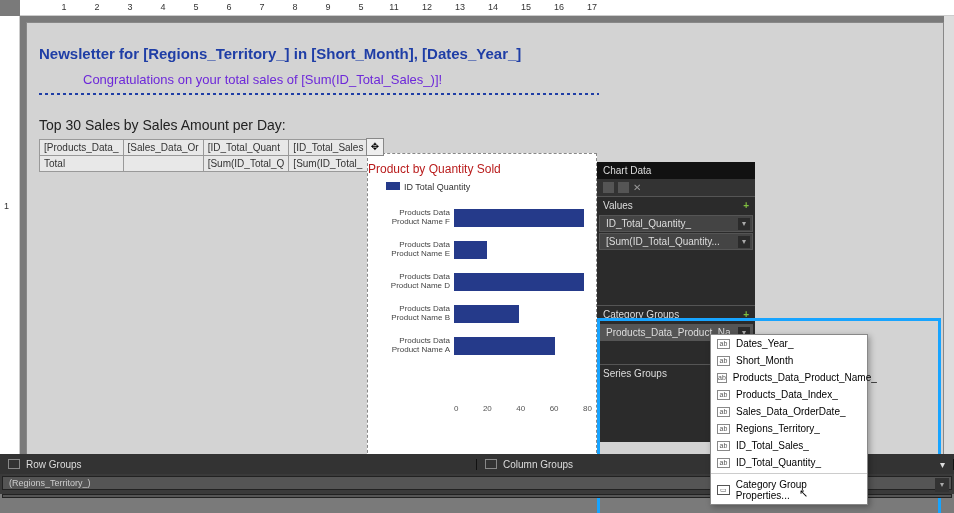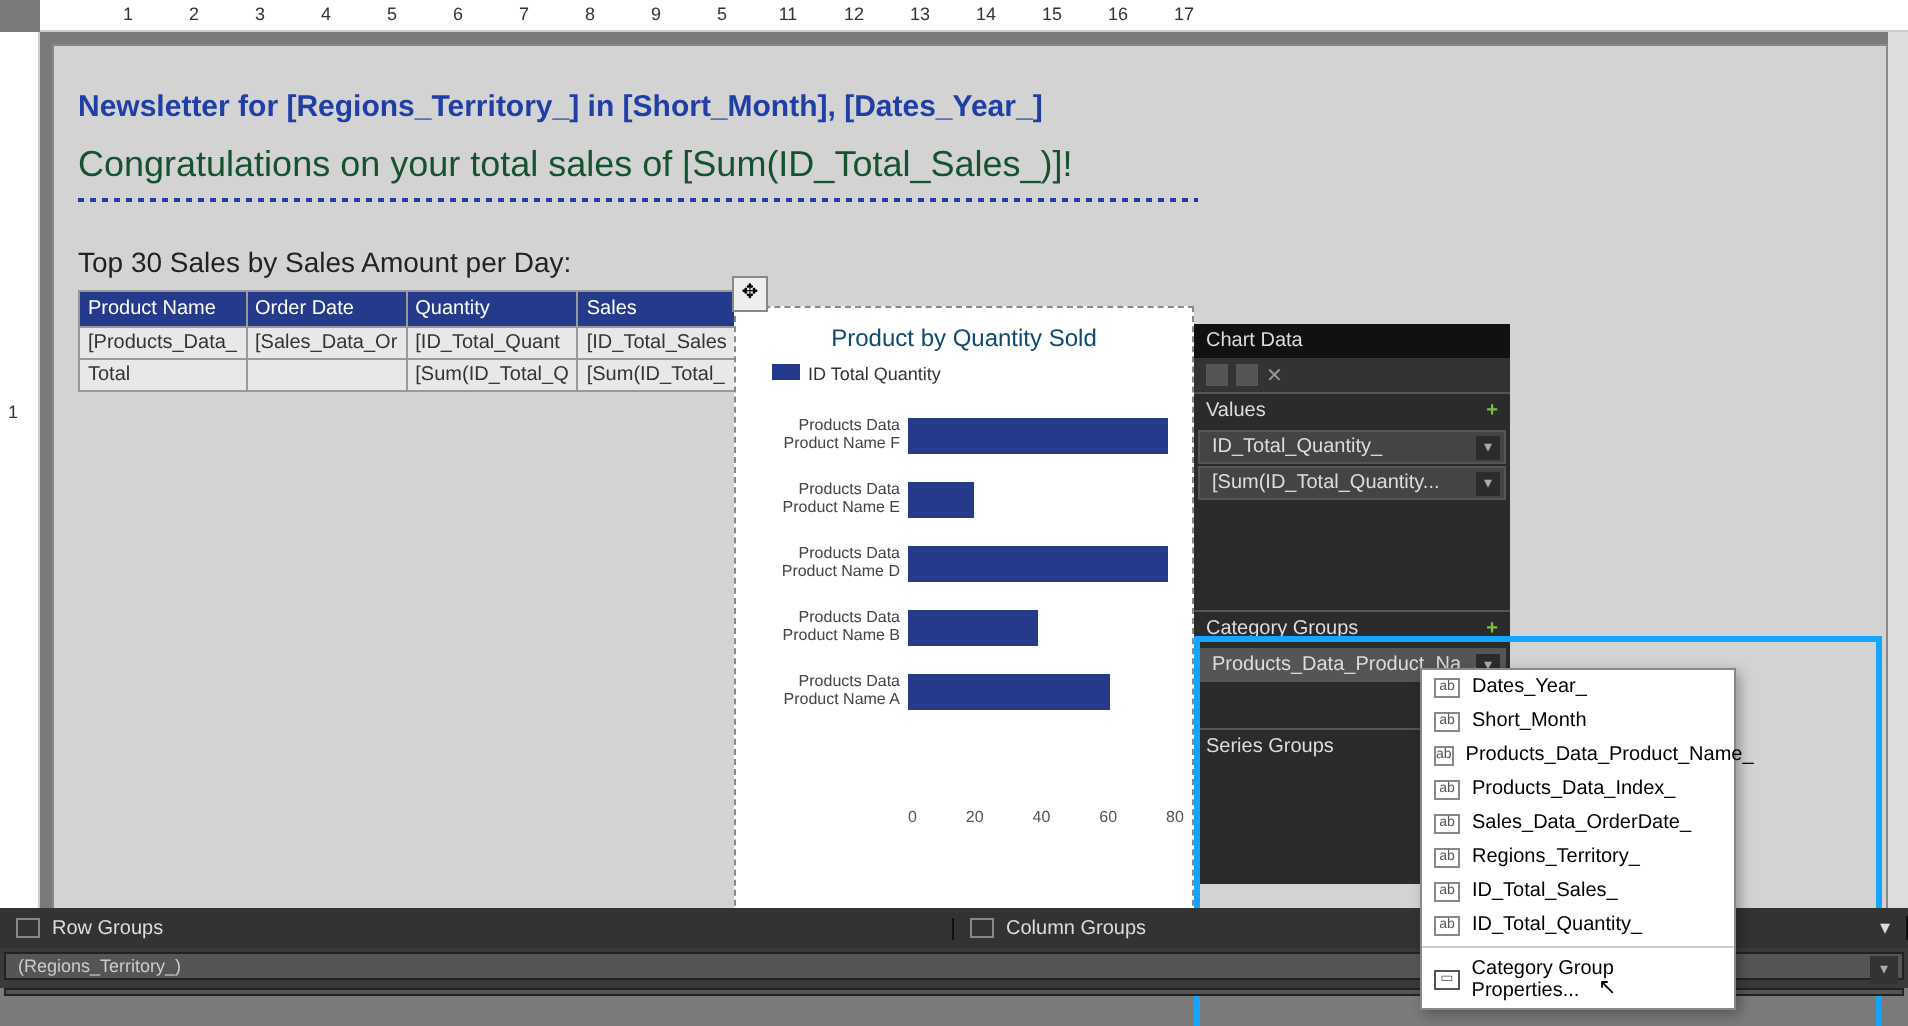--- a/index.html
+++ b/index.html
@@ -8,32 +8,32 @@
   
   .ruler-h { position: absolute; top: 0; left: 20px; right: 0; height: 16px; background: #fff; border-bottom: 1px solid #ccc; display: flex; align-items: flex-end; font-size: 9px; color: #333; }
   .ruler-h .lbl { position: absolute; bottom: 3px; transform: translateX(-50%); }
   .ruler-v { position: absolute; top: 16px; left: 0; width: 20px; bottom: 55px; background: #fff; border-right: 1px solid #ccc; font-size: 9px; color: #333; }
   .ruler-v .lbl { position: absolute; left: 4px; transform: translateY(-50%); }
 
   .canvas { position: absolute; top: 16px; left: 20px; right: 0; bottom: 55px; background: #7a7a7a; }
   .page { position: absolute; top: 6px; left: 6px; right: 10px; bottom: 0; background: #d3d3d3; border: 1px solid #888; padding: 16px 12px; }
 
   .title { font-size: 15px; font-weight: bold; color: #1f3ea6; margin: 6px 0 10px; }
-  .congrats { font-size: 18px; color: #14532d; margin-bottom: 6px; }
+  .congrats { font-size: 13px; color: #6d28d9; margin-bottom: 6px; margin-left: 44px; }
   .dotsep { height: 2px; background-image: repeating-linear-gradient(90deg, #1f3ea6 0 3px, transparent 3px 6px); margin-bottom: 22px; width: 560px; }
   .subhead { font-size: 14px; color: #222; margin-bottom: 6px; }
 
   .tbl { border-collapse: collapse; font-size: 10px; width: 320px; }
   .tbl th { background: #253a8a; color: #fff; font-weight: normal; text-align: left; padding: 3px 4px; border: 1px solid #999; }
   .tbl td { border: 1px solid #999; padding: 2px 4px; color: #333; background: #e8e8e8; height: 16px; overflow: hidden; white-space: nowrap; }
   .tbl td:nth-child(1){width:80px}.tbl td:nth-child(2){width:80px}.tbl td:nth-child(3){width:80px}.tbl td:nth-child(4){width:80px}
 
   .chart-box { position: absolute; top: 130px; left: 340px; width: 230px; height: 310px; background: #fff; border: 1px dashed #888; }
   .move-handle { position: absolute; top: -16px; left: -2px; width: 18px; height: 18px; background: #eee; border: 1px solid #888; font-size: 10px; text-align: center; line-height: 16px; }
-  .chart-title { font-size: 12px; color: #0c4a6e; text-align: center; margin: 8px 0 6px; }
+  .chart-title { font-size: 12px; color: #b91c1c; text-align: left; margin: 8px 0 6px; }
   .legend { font-size: 9px; color: #333; display: flex; align-items: flex-start; gap: 4px; margin-left: 18px; margin-bottom: 12px;}
   .legend-sw { width: 14px; height: 8px; background: #253a8a; }
   .bars-area { position: relative; height: 200px; margin-left: 8px; }
   .bar-row { display: flex; align-items: center; height: 28px; margin-bottom: 4px; }
   .bar-label { width: 78px; font-size: 8px; text-align: right; color: #444; line-height: 1.1; padding-right: 4px;}
   .bar { height: 18px; background: #253a8a; }
   .axis { position: relative; height: 20px; margin-left: 86px; display:flex; justify-content:space-between; font-size:8px; color:#555; padding:0 4px 0 0;}
 
   
   .chartdata { position: absolute; top: 139px; left: 570px; width: 158px; background: #2b2b2b; color: #ddd; font-size: 10px; }
@@ -96,26 +96,20 @@
 
 <div class="canvas">
   <div class="page">
     <div class="title">Newsletter for [Regions_Territory_] in [Short_Month], [Dates_Year_]</div>
     <div class="congrats">Congratulations on your total sales of [Sum(ID_Total_Sales_)]!</div>
     <div class="dotsep"></div>
     <div class="subhead">Top 30 Sales by Sales Amount per Day:</div>
 
     <table class="tbl">
       <tbody>
-          <tr>
-        <th>Product Name</th>
-        <th>Order Date</th>
-        <th>Quantity</th>
-        <th>Sales</th>
-      </tr>
       <tr>
         <td>[Products_Data_</td>
         <td>[Sales_Data_Or</td>
         <td>[ID_Total_Quant</td>
         <td>[ID_Total_Sales</td>
       </tr>
       <tr>
         <td>Total</td>
         <td></td>
         <td>[Sum(ID_Total_Q</td>

